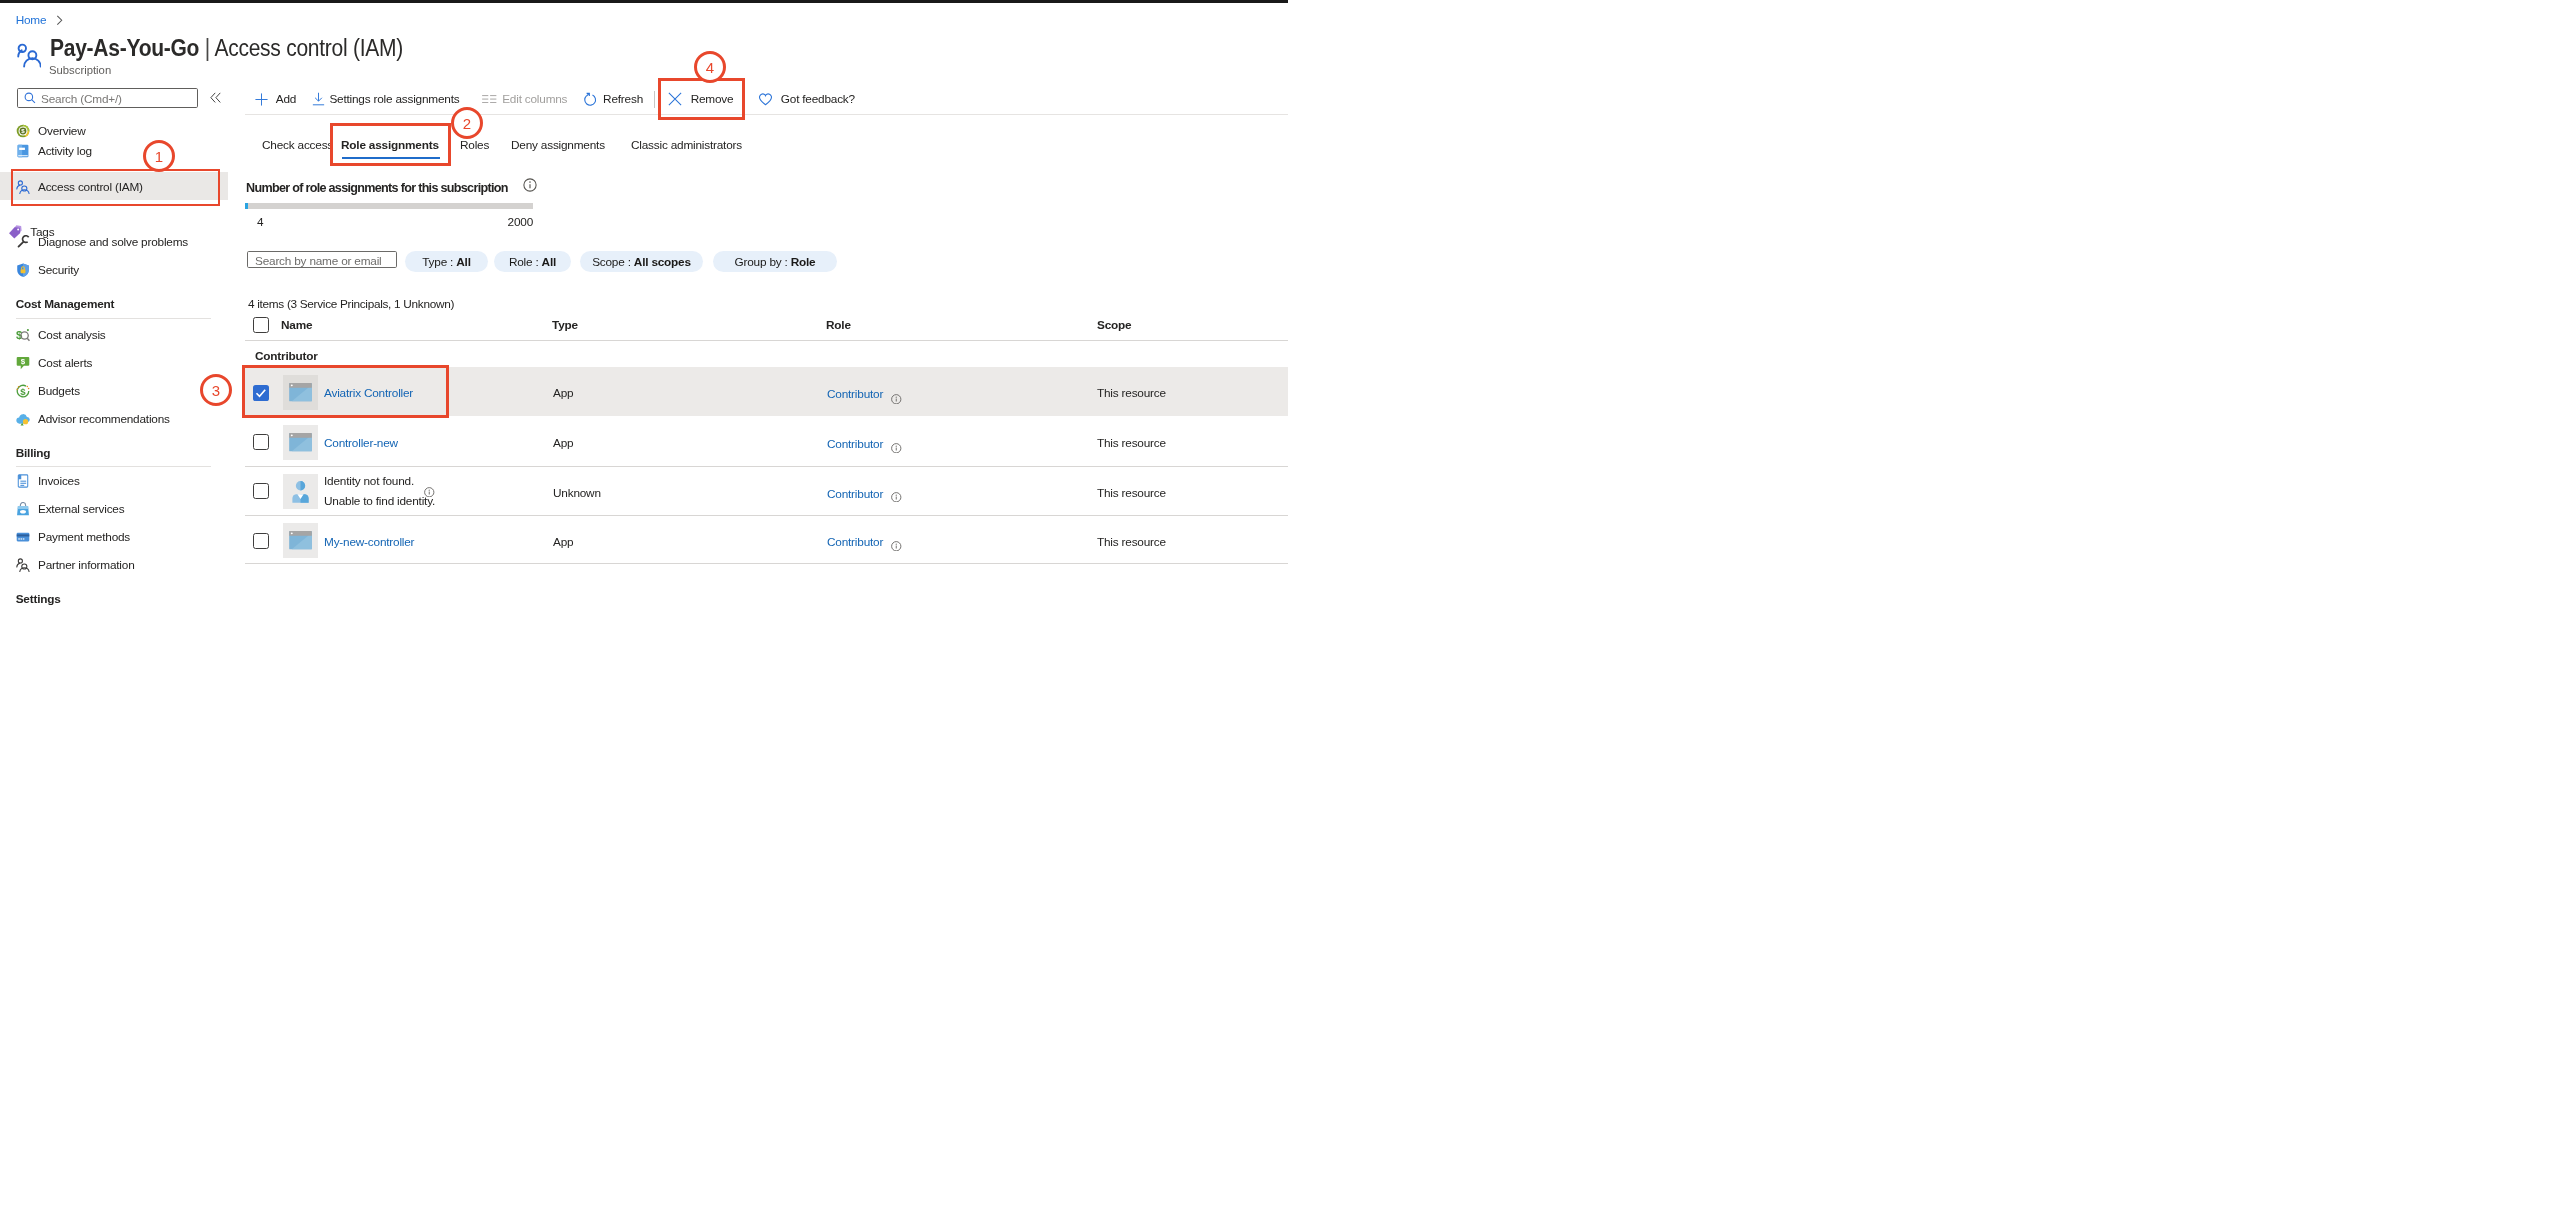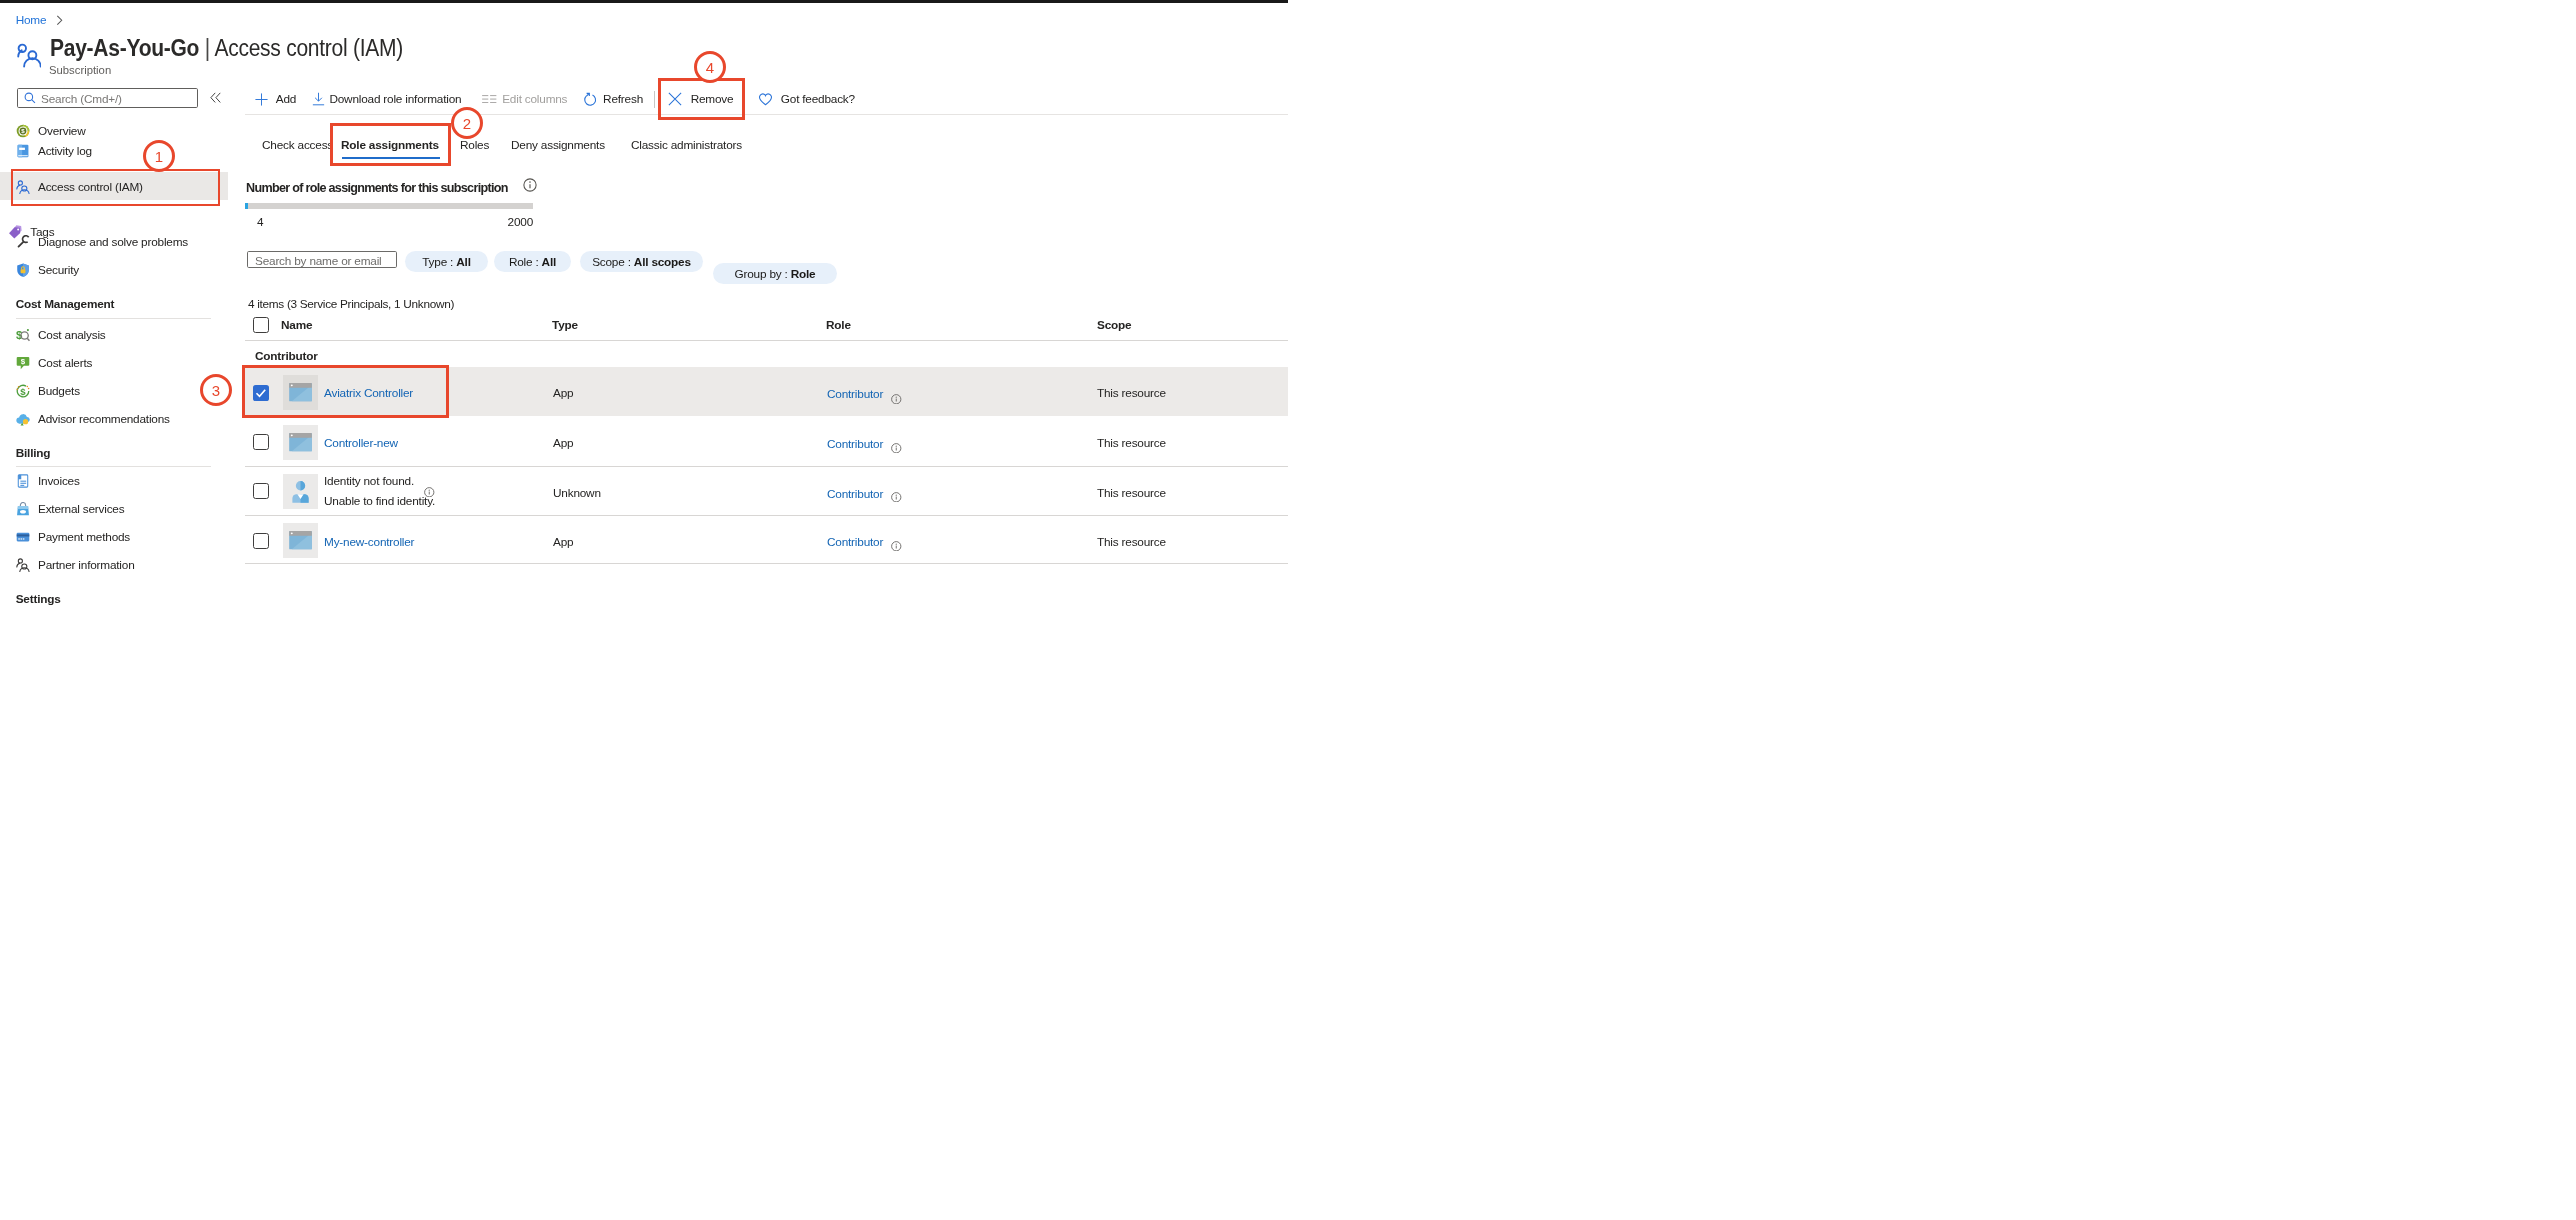--- a/index.html
+++ b/index.html
@@ -237,21 +237,21 @@
   <span class="t" style="margin-left:7.8px;">Add</span>
 </div>
 <div class="abs ct" style="left:312px;top:85px;height:28px;">
   <svg width="13" height="14" viewBox="0 0 15 16">
         <g stroke="#2b74d8" stroke-width="1.1" fill="none">
           <path d="M7.5 0.8 V10.2"></path>
           <path d="M3.6 6.6 L7.5 10.5 L11.4 6.6"></path>
           <path d="M1 14.7 H14"></path>
         </g>
       </svg>
-  <span class="t" style="margin-left:4.4px;">Download role information</span>
+  <span class="t" style="margin-left:4.4px;">Settings role assignments</span>
 </div>
 <div class="abs ct" style="left:482px;top:85px;height:28px;">
   <svg width="15" height="8.7" viewBox="0 0 17 10">
         <g stroke="#9c9a98" stroke-width="1">
           <path d="M0 0.7 H7.1 M9.2 0.7 H16.4"></path>
           <path d="M0 4.7 H7.1 M9.2 4.7 H16.4"></path>
           <path d="M0 8.7 H7.1 M9.2 8.7 H16.4"></path>
         </g>
       </svg>
   <span class="t gray" style="margin-left:5.2px;">Edit columns</span>
@@ -297,21 +297,21 @@
 <div class="abs" style="left:245px;top:203px;width:288px;height:5.7px;background:#d4d2d0;"></div>
 <div class="abs" style="left:245px;top:203px;width:2.6px;height:5.7px;background:#2aa3e0;"></div>
 <div class="abs t" style="left:257px;top:215px;">4</div>
 <div class="abs t" style="left:419px;top:215px;width:114px;text-align:right;">2000</div>
 
 <div class="abs" style="left:247px;top:251px;width:150px;height:17px;border:0.9px solid #6b6a68;border-radius:1.7px;"></div>
 <div class="abs t" style="left:255px;top:254px;color:#6e6d6b;">Search by name or email</div>
 <div class="pill" style="left:405px;width:83px;">Type&nbsp;: <b>&nbsp;All</b></div>
 <div class="pill" style="left:494px;width:77px;">Role&nbsp;: <b>&nbsp;All</b></div>
 <div class="pill" style="left:580px;width:123px;">Scope&nbsp;: <b>&nbsp;All scopes</b></div>
-<div class="pill" style="left:713px;width:124px;margin-top:12px;">Group by&nbsp;: <b>&nbsp;Role</b></div>
+<div class="pill" style="left:713px;width:124px;">Group by&nbsp;: <b>&nbsp;Role</b></div>
 
 <div class="abs t" style="left:248px;top:297px;letter-spacing:-0.3px;">4 items (3 Service Principals, 1 Unknown)</div>
 
 <div class="cb" style="left:253px;top:317px;"></div>
 <div class="abs t bold" style="left:281px;top:318px;">Name</div>
 <div class="abs t bold" style="left:552px;top:318px;">Type</div>
 <div class="abs t bold" style="left:826px;top:318px;">Role</div>
 <div class="abs t bold" style="left:1097px;top:318px;">Scope</div>
 <div class="tdiv" style="top:340px;"></div>
 

